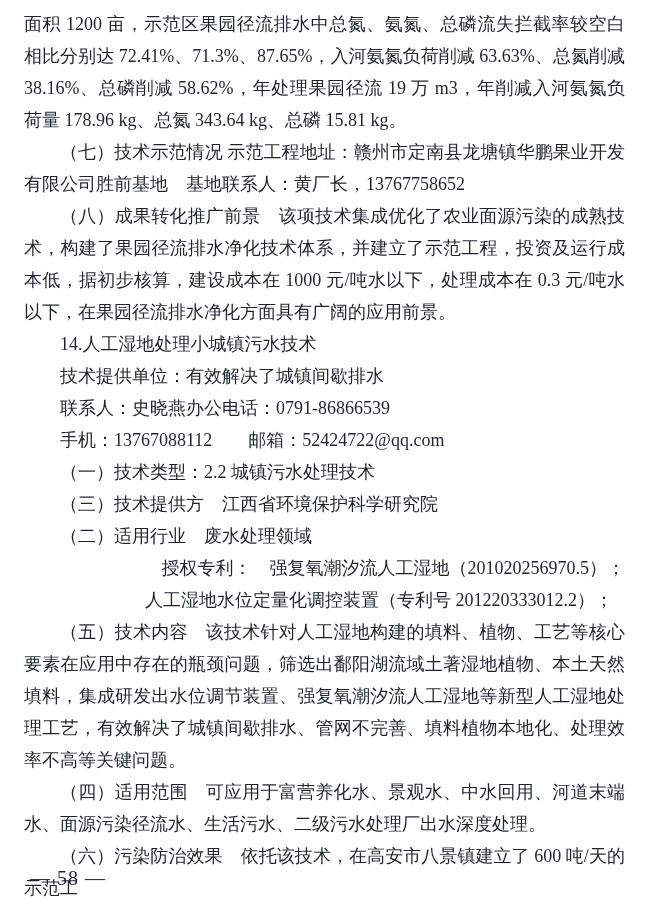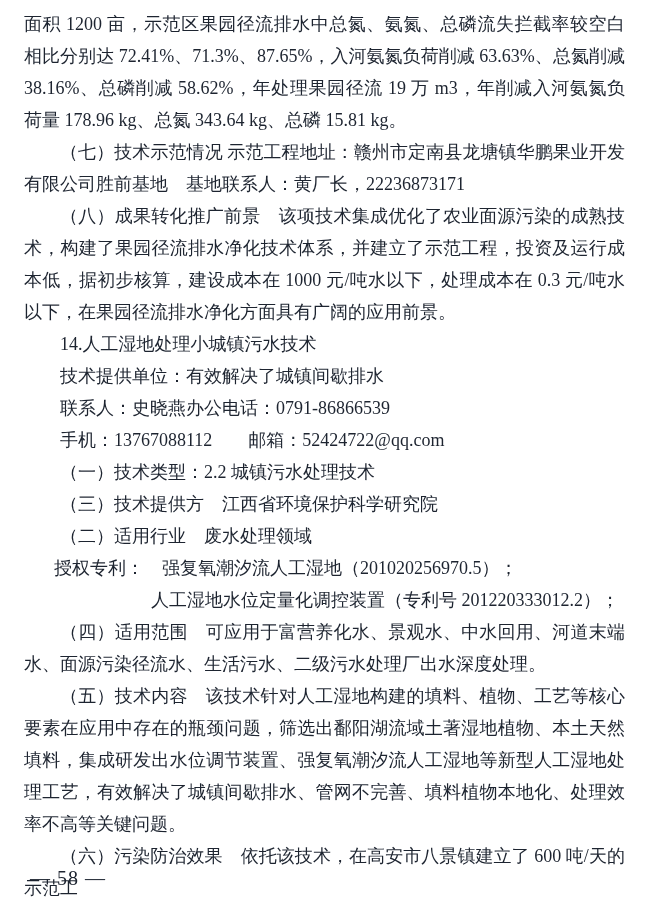--- a/index.html
+++ b/index.html
@@ -31,43 +31,43 @@
   }
   .indent {
     text-indent: 2em;
   }
   .heading {
     font-weight: normal;
     text-indent: 2em;
   }
   .patent-first {
     text-indent: 30px;
-    text-align: left;
+    text-align: right;
   }
   .patent-cont {
     padding-left: 121px;
-    text-align: center;
+    text-align: left;
   }
   .page-number {
     position: absolute;
     left: 30px;
     top: 866px;
     font-size: 20px;
     line-height: 24px;
     letter-spacing: 1px;
   }
 </style>
 </head>
 <body>
 
 <div class="page">
 
   <p class="para">面积 1200 亩，示范区果园径流排水中总氮、氨氮、总磷流失拦截率较空白相比分别达 72.41%、71.3%、87.65%，入河氨氮负荷削减 63.63%、总氮削减 38.16%、总磷削减 58.62%，年处理果园径流 19 万 m3，年削减入河氨氮负荷量 178.96 kg、总氮 343.64 kg、总磷 15.81 kg。</p>
 
-  <p class="para indent">（七）技术示范情况 示范工程地址：赣州市定南县龙塘镇华鹏果业开发有限公司胜前基地　基地联系人：黄厂长，22236873171</p>
+  <p class="para indent">（七）技术示范情况 示范工程地址：赣州市定南县龙塘镇华鹏果业开发有限公司胜前基地　基地联系人：黄厂长，13767758652</p>
 
   <p class="para indent">（八）成果转化推广前景　该项技术集成优化了农业面源污染的成熟技术，构建了果园径流排水净化技术体系，并建立了示范工程，投资及运行成本低，据初步核算，建设成本在 1000 元/吨水以下，处理成本在 0.3 元/吨水以下，在果园径流排水净化方面具有广阔的应用前景。</p>
 
   <p class="para heading">14.人工湿地处理小城镇污水技术</p>
 
   <p class="para indent">技术提供单位：有效解决了城镇间歇排水</p>
 
   <p class="para indent">联系人：史晓燕办公电话：0791-86866539</p>
 
   <p class="para indent">手机：13767088112　　邮箱：52424722@qq.com</p>
@@ -76,21 +76,21 @@
 
   <p class="para indent">（三）技术提供方　江西省环境保护科学研究院</p>
 
   <p class="para indent">（二）适用行业　废水处理领域</p>
 
   <p class="para patent-first">授权专利：　强复氧潮汐流人工湿地（201020256970.5）；</p>
 
   <p class="para patent-cont">人工湿地水位定量化调控装置（专利号 201220333012.2）；</p>
 
 
+  <p class="para indent">（五）技术内容　该技术针对人工湿地构建的填料、植物、工艺等核心要素在应用中存在的瓶颈问题，筛选出鄱阳湖流域土著湿地植物、本土天然填料，集成研发出水位调节装置、强复氧潮汐流人工湿地等新型人工湿地处理工艺，有效解决了城镇间歇排水、管网不完善、填料植物本地化、处理效率不高等关键问题。</p>
+
   <p class="para indent">（四）适用范围　可应用于富营养化水、景观水、中水回用、河道末端水、面源污染径流水、生活污水、二级污水处理厂出水深度处理。</p>
-
-  <p class="para indent">（五）技术内容　该技术针对人工湿地构建的填料、植物、工艺等核心要素在应用中存在的瓶颈问题，筛选出鄱阳湖流域土著湿地植物、本土天然填料，集成研发出水位调节装置、强复氧潮汐流人工湿地等新型人工湿地处理工艺，有效解决了城镇间歇排水、管网不完善、填料植物本地化、处理效率不高等关键问题。</p>
 
   <p class="para indent">（六）污染防治效果　依托该技术，在高安市八景镇建立了 600 吨/天的示范工</p>
 
   <div class="page-number">— 58 —</div>
 
 </div>
 
 </body></html>

